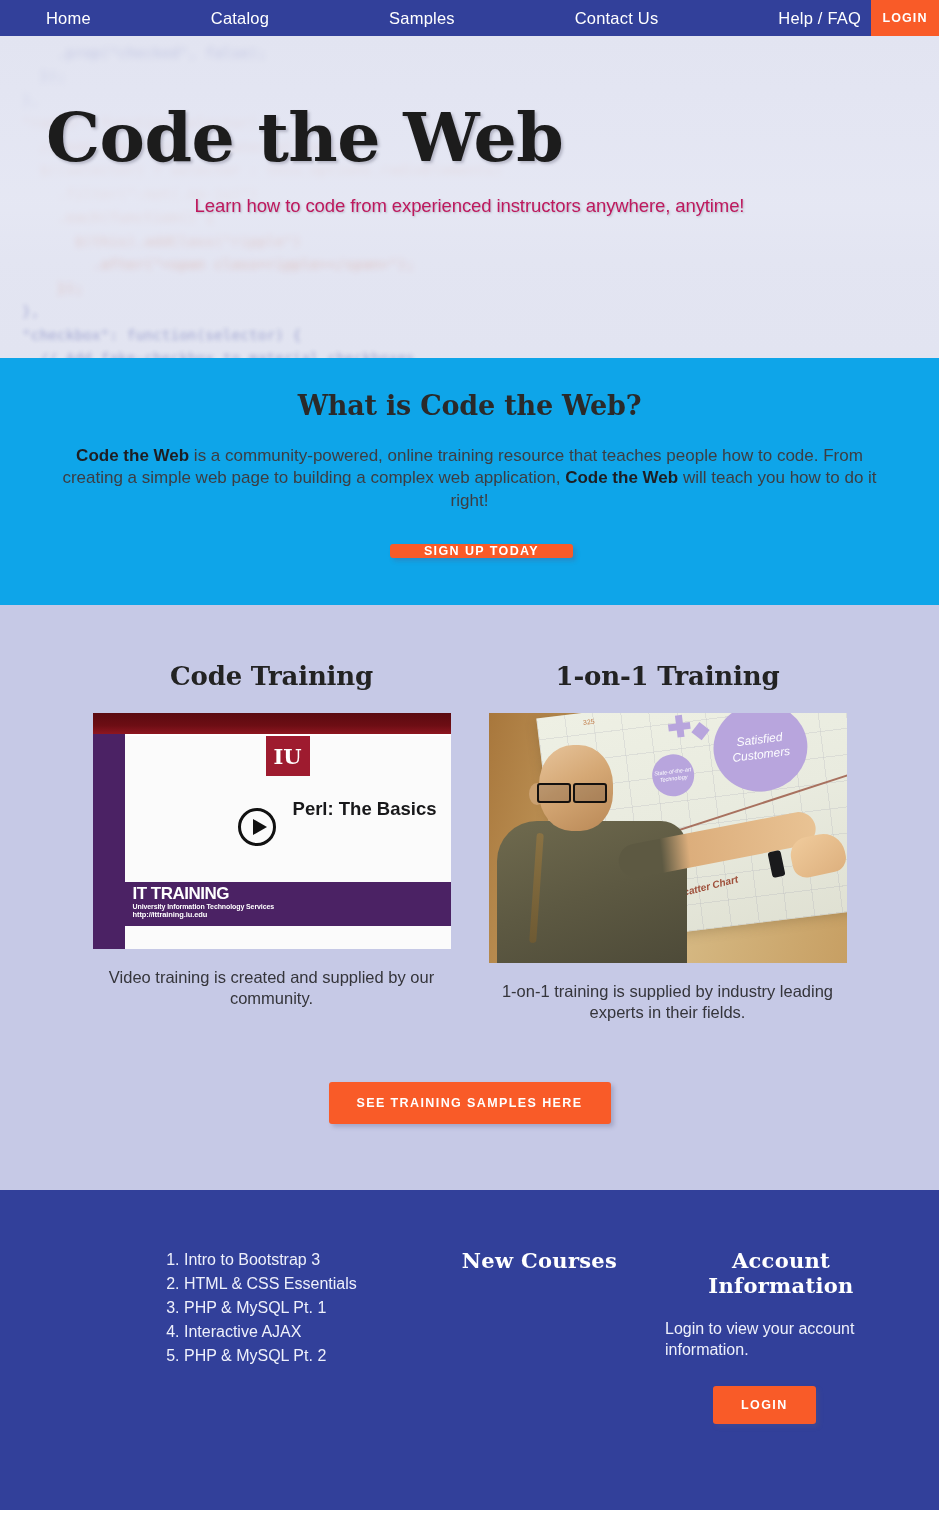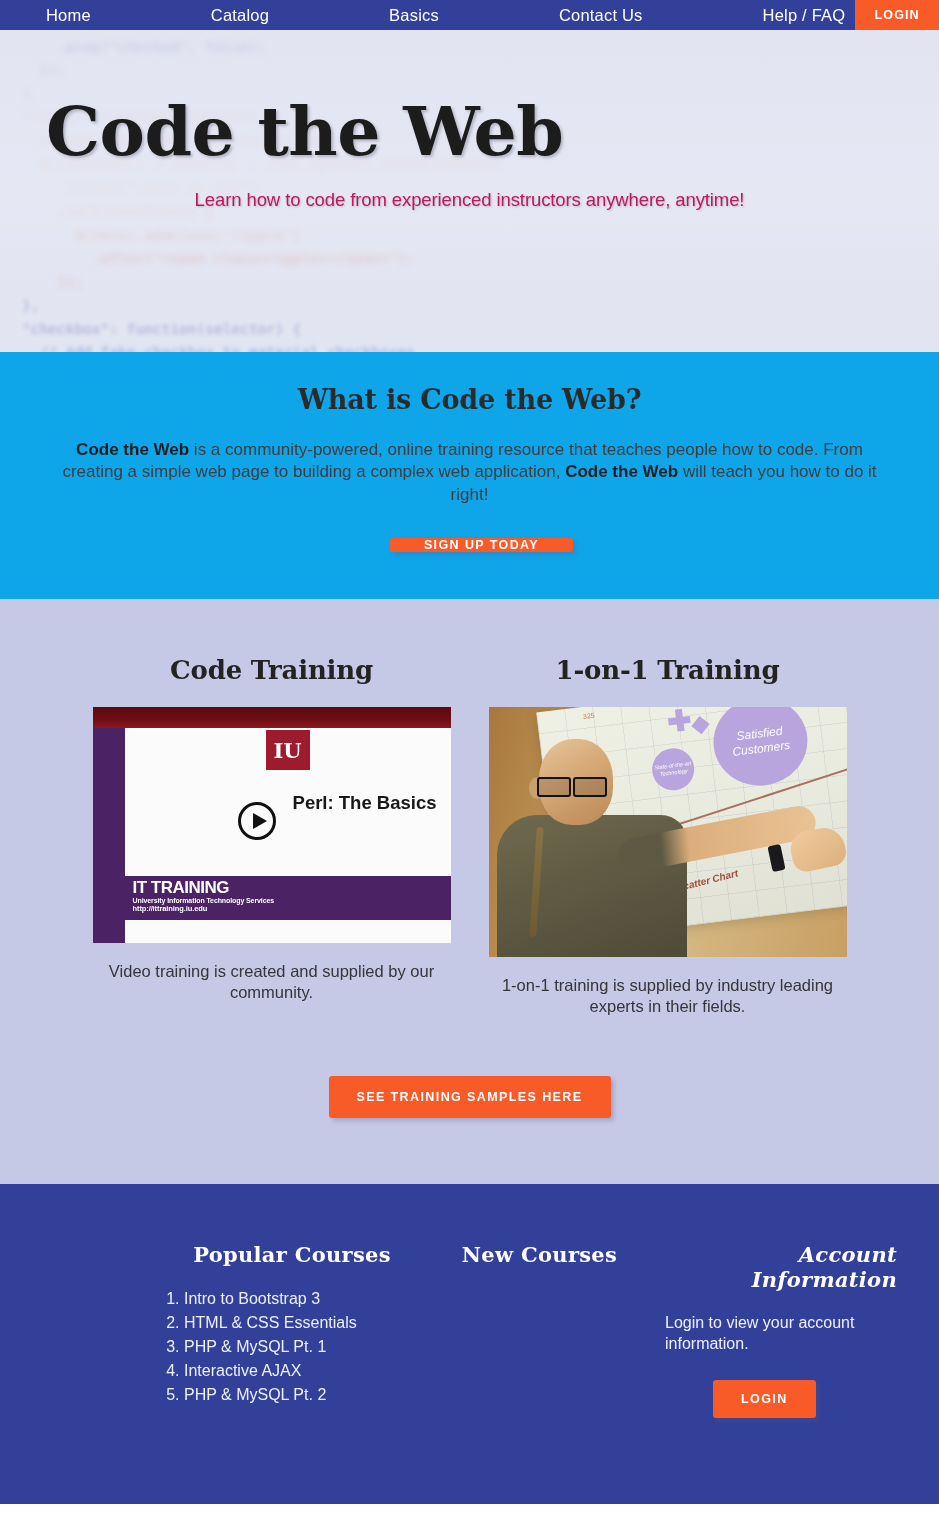--- a/index.html
+++ b/index.html
@@ -12,21 +12,21 @@
 
   .page {
     width: 939px;
     min-height: 1516px;
     position: relative;
     overflow: hidden;
   }
 
   
   .navbar {
-    height: 30px;
+    height: 36px;
     background: #32409a;
     display: flex;
     align-items: stretch;
     position: relative;
   }
   .nav-links {
     flex: 1;
     display: flex;
     align-items: center;
   }
@@ -396,21 +396,21 @@
   .fcol-2 { width: 215px; }
   .fcol-3 { width: 250px; }
   .fcol h4 {
     font-family: "DejaVu Serif", serif;
     font-size: 21px;
     font-weight: bold;
     text-align: center;
     letter-spacing: 0.3px;
     margin-bottom: 20px;
   }
-  .fcol-3 h4 { text-align: right; padding-left: 18px; font-style: italic; }
+  .fcol-3 h4 { text-align: center; padding-left: 18px; }
   .fcol ol, .fcol ul {
     font-size: 16px;
     line-height: 1.45;
     padding-left: 32px;
     color: #eef0fb;
   }
   .fcol ol li, .fcol ul li { margin-bottom: 1px; }
   .fcol-3 p {
     font-size: 16px;
     line-height: 1.32;
@@ -424,21 +424,21 @@
 </style>
 </head>
 <body>
 
 <div class="page">
 
   <nav class="navbar">
     <div class="nav-links">
       <a class="nav-link" href="#">Home</a>
       <a class="nav-link" href="#">Catalog</a>
-      <a class="nav-link" href="#">Basics</a>
+      <a class="nav-link" href="#">Samples</a>
       <a class="nav-link" href="#">Contact Us</a>
       <a class="nav-link" href="#">Help / FAQ</a>
     </div>
     <button class="nav-login">LOGIN</button>
   </nav>
 
   <section class="hero">
     <div class="hero-code" id="heroCode"><div class="b1 ">    .prop("checked", false);</div><div class="b1 ">  });</div><div class="b1 ">},</div><div class="b1 rd">"radio": function(selector) {</div><div class="b1 rd">  // Add fake-radio to material radios</div><div class="b1 rd">  $((selector) ? selector : this.options.radioElements)</div><div class="b1 rd">    .filter(":not(.no-js)")</div><div class="b1 rd">    .each(function() {</div><div class="b1 rd">      $(this).addClass("ripple")</div><div class="b1 rd">        .after("&lt;span class=ripple&gt;&lt;/span&gt;");</div><div class="b1 rd">    });</div><div class="b2 ">},</div><div class="b2 ">"checkbox": function(selector) {</div><div class="b2 ">  // Add fake-checkbox to material checkboxes</div></div>
     <div class="hero-fade"></div>
     <div class="hero-content">
@@ -514,21 +514,20 @@
 
     <div class="see-samples-wrap">
       <button class="btn-orange btn-samples">SEE TRAINING SAMPLES HERE</button>
     </div>
   </section>
 
   <footer class="footer">
     <div class="footer-cols">
 
       <div class="fcol fcol-1">
-        <h4>Popular Courses</h4>
         <ol>
           <li>Intro to Bootstrap 3</li>
           <li>HTML &amp; CSS Essentials</li>
           <li>PHP &amp; MySQL Pt. 1</li>
           <li>Interactive AJAX</li>
           <li>PHP &amp; MySQL Pt. 2</li>
         </ol>
       </div>
 
       <div class="fcol fcol-2">

